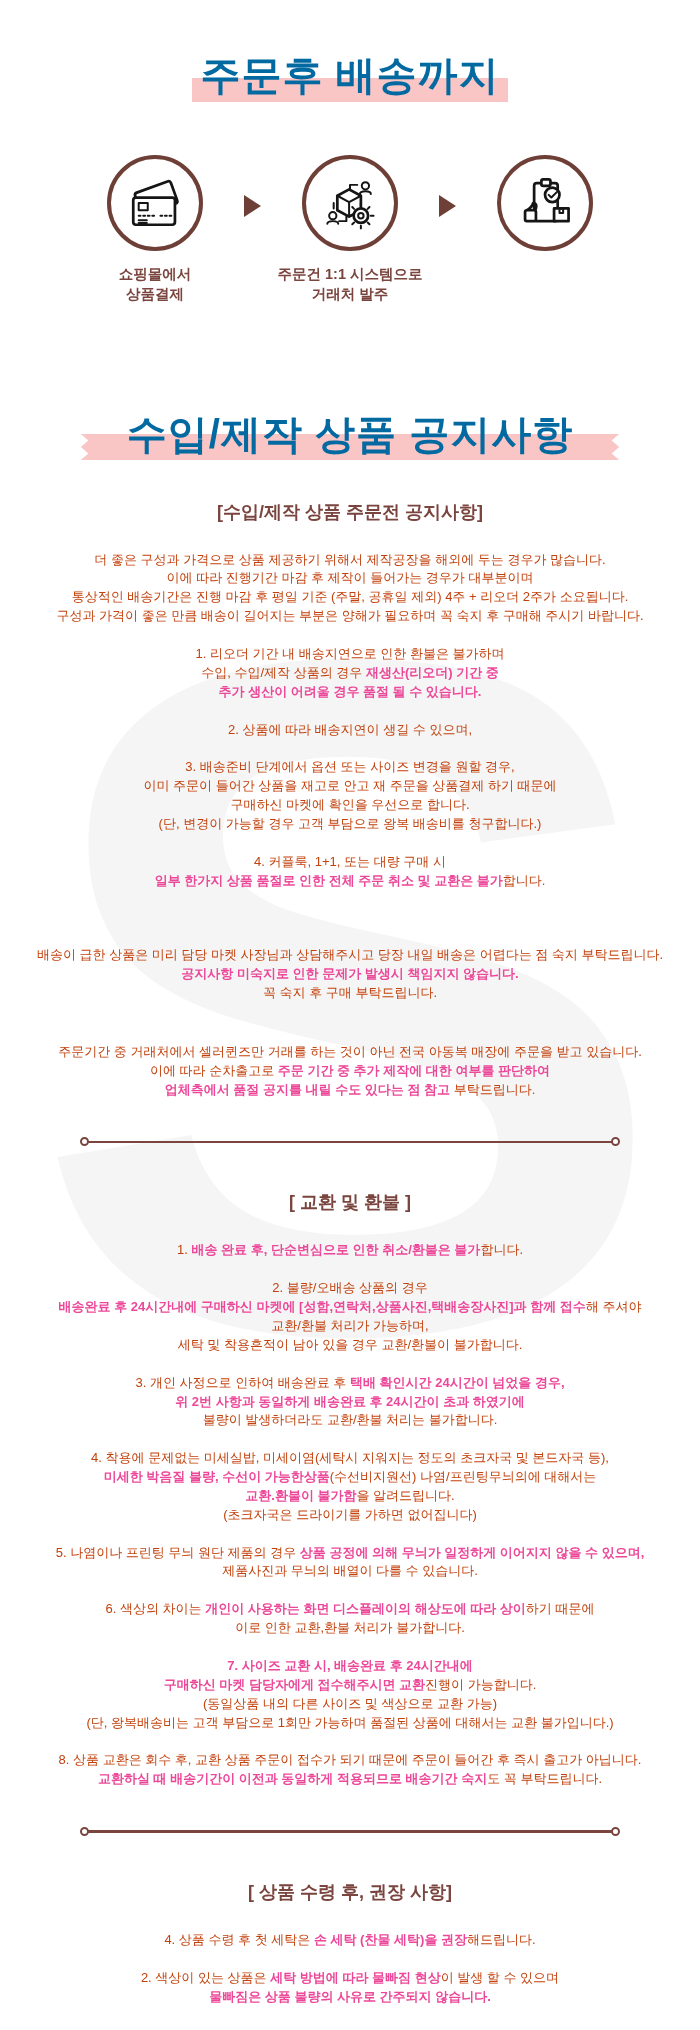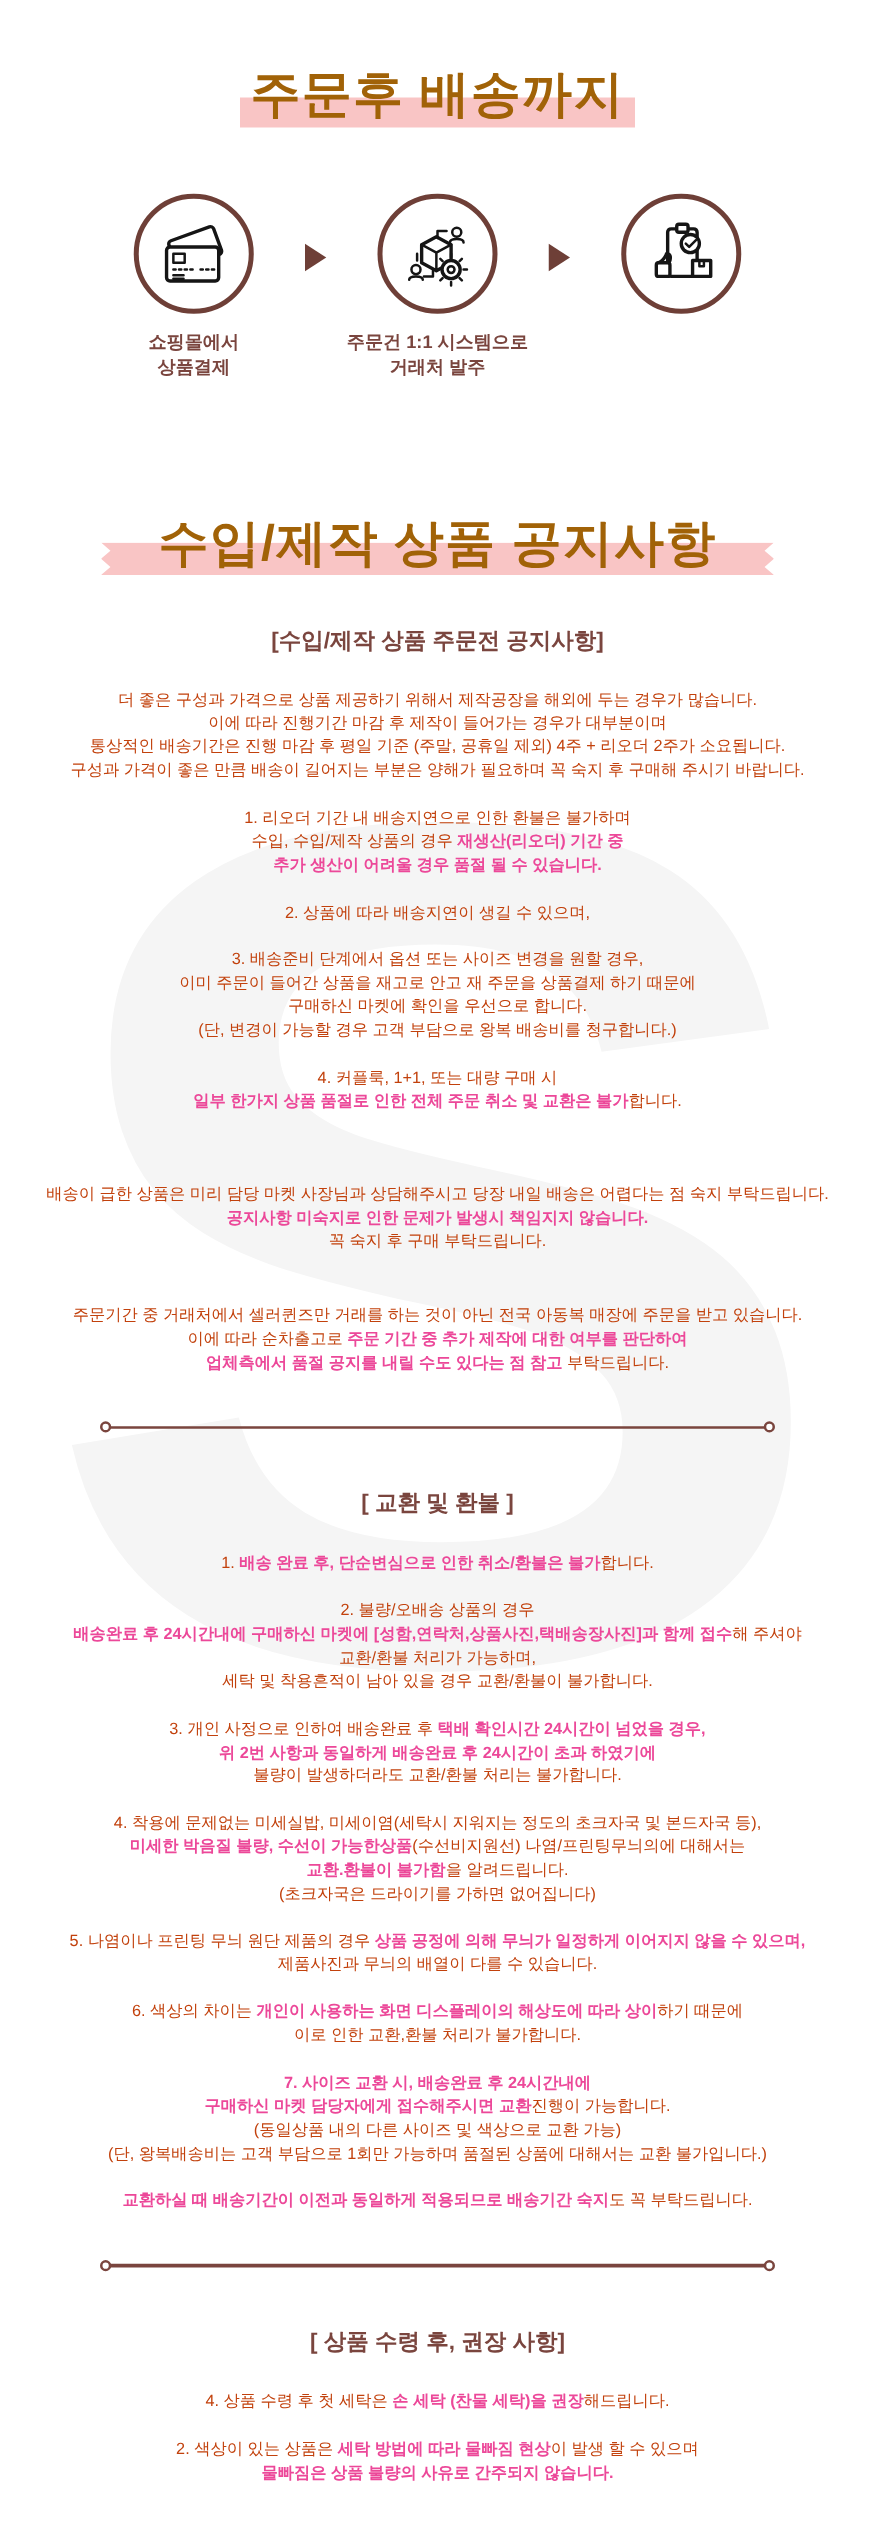--- a/index.html
+++ b/index.html
@@ -10,21 +10,21 @@
     position:relative; overflow:hidden; text-align:center;
   }
   .watermark {
     position:absolute; top:540px; left:50%; transform:translateX(-50%);
     font-size:960px; line-height:0.95; font-weight:bold; color:#f5f5f5;
     z-index:0; user-select:none; pointer-events:none;
   }
   .content { position:relative; z-index:1; }
 
   
-  .title-lg { margin-top:48px; font-size:40px; letter-spacing:1px; color:#a16207; }
+  .title-lg { margin-top:48px; font-size:40px; letter-spacing:1px; color:#0369a1; }
   .hl { position:relative; display:inline-block; }
   .hl-bar {
     position:absolute; top:55%; height:24px; left:-8px; right:-8px;
     background:#f9c5c5; z-index:0;
   }
   .hl-text { position:relative; z-index:1; font-weight:800; font-style:normal; }
   .hl-notice .hl-bar {
     left:-46px; right:-46px; top:50%; height:26px;
     clip-path:polygon(0 0,100% 0,98.6% 25%,100% 50%,98.6% 75%,100% 100%,0 100%,1.4% 75%,0 50%,1.4% 25%);
   }
@@ -234,20 +234,21 @@
             <div class="line"><span class="seg-n">6. 색상의 차이는 </span><span class="seg-r">개인이 사용하는 화면 디스플레이의 해상도에 따라 상이</span><span class="seg-n">하기 때문에</span></div>
             <div class="line"><span class="seg-n">이로 인한 교환,환불 처리가 불가합니다.</span></div>
           </div>
           <div class="para">
             <div class="line"><span class="seg-r">7. 사이즈 교환 시, 배송완료 후 24시간내에</span></div>
             <div class="line"><span class="seg-r">구매하신 마켓 담당자에게 접수해주시면 교환</span><span class="seg-n">진행이 가능합니다.</span></div>
             <div class="line"><span class="seg-n">(동일상품 내의 다른 사이즈 및 색상으로 교환 가능)</span></div>
             <div class="line"><span class="seg-n">(단, 왕복배송비는 고객 부담으로 1회만 가능하며 품절된 상품에 대해서는 교환 불가입니다.)</span></div>
           </div>
           <div class="para">
+            <div class="line"><span class="seg-n">8. 상품 교환은 회수 후, 교환 상품 주문이 접수가 되기 때문에 주문이 들어간 후 즉시 출고가 아닙니다.</span></div>
             <div class="line"><span class="seg-r">교환하실 때 배송기간이 이전과 동일하게 적용되므로 배송기간 숙지</span><span class="seg-n">도 꼭 부탁드립니다.</span></div>
           </div>
         </div>
     </section>
 
     <div class="divider">
       <span class="dot"></span>
       <span class="rule"></span>
       <span class="dot"></span>
     </div>

